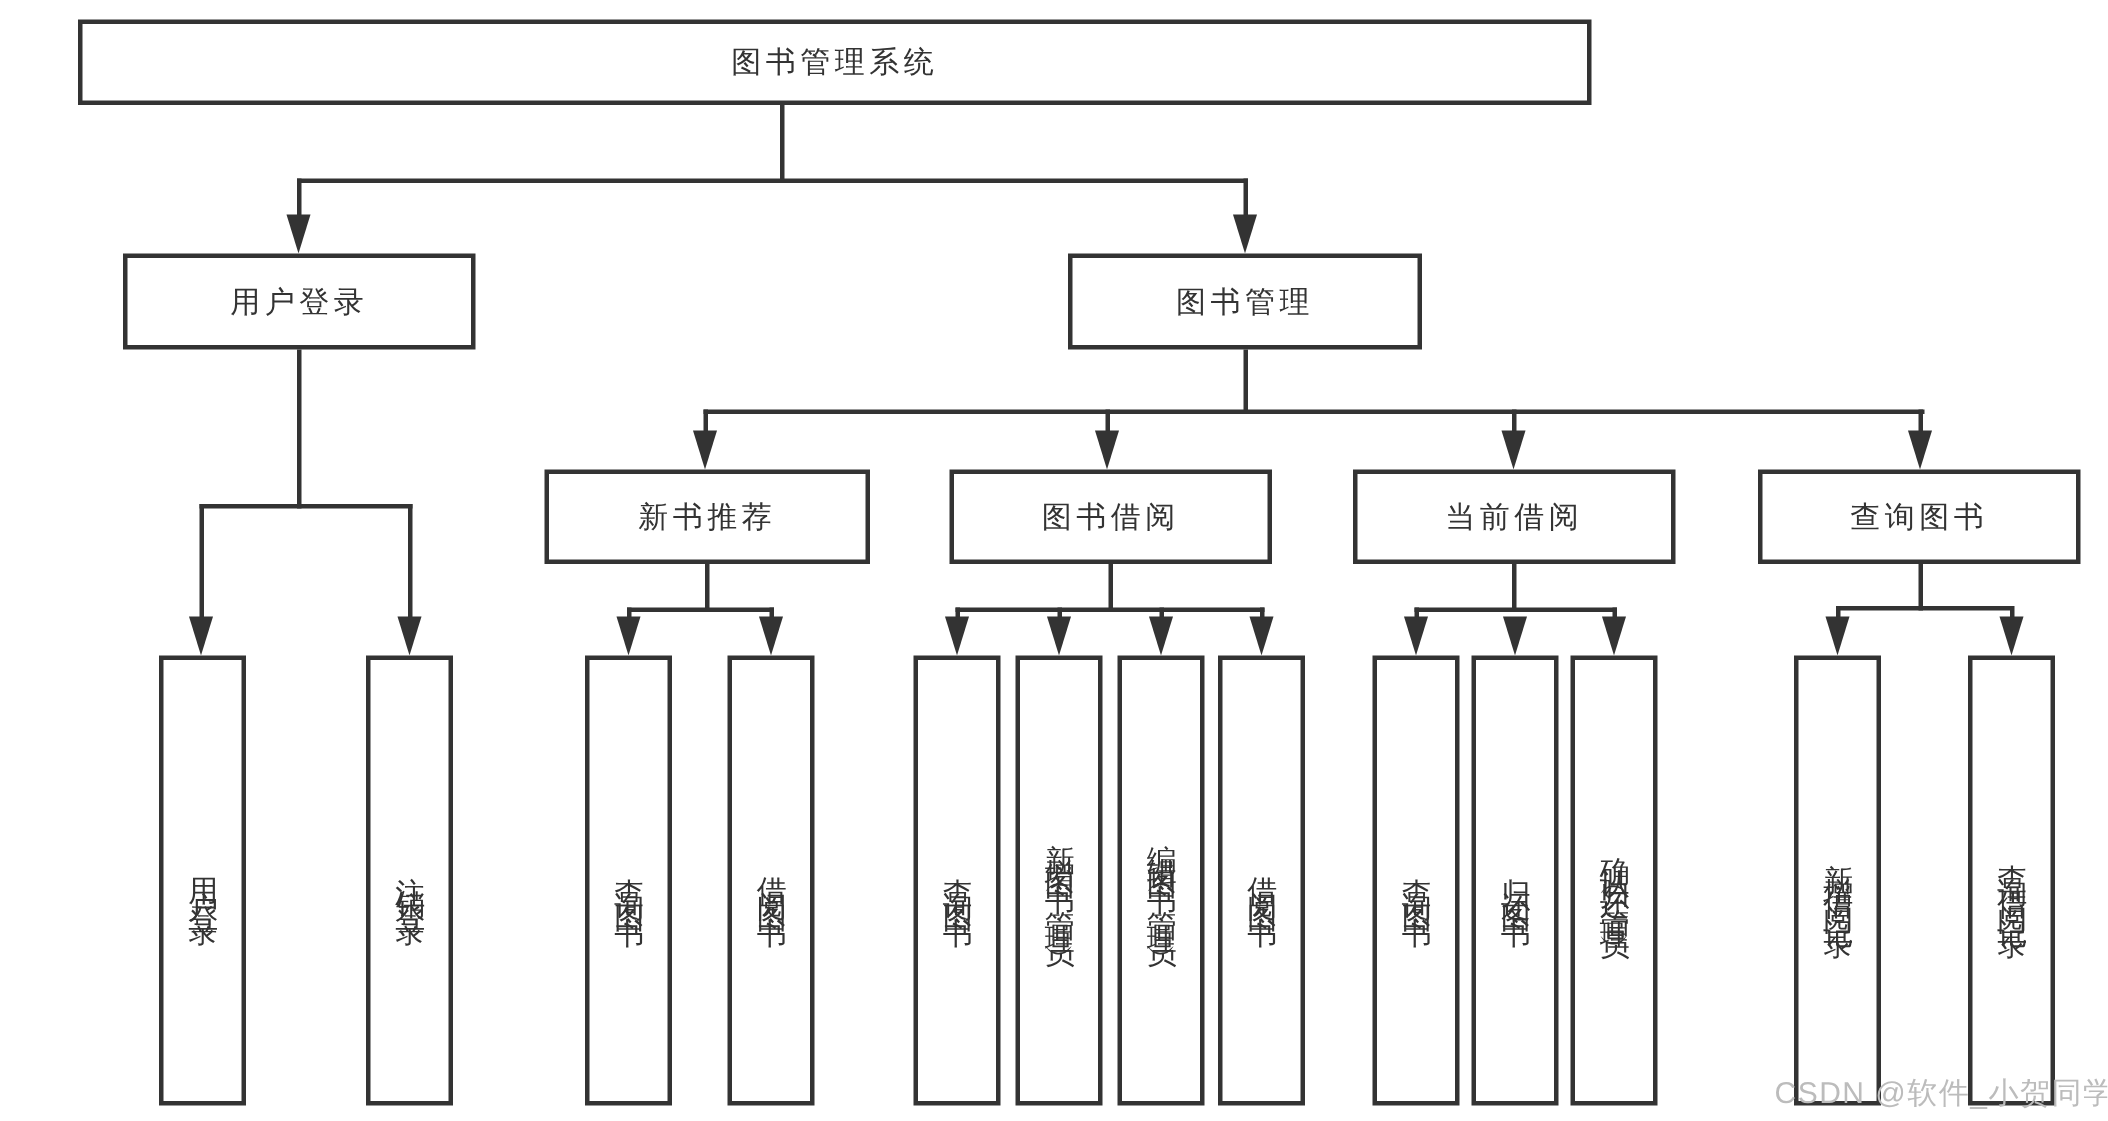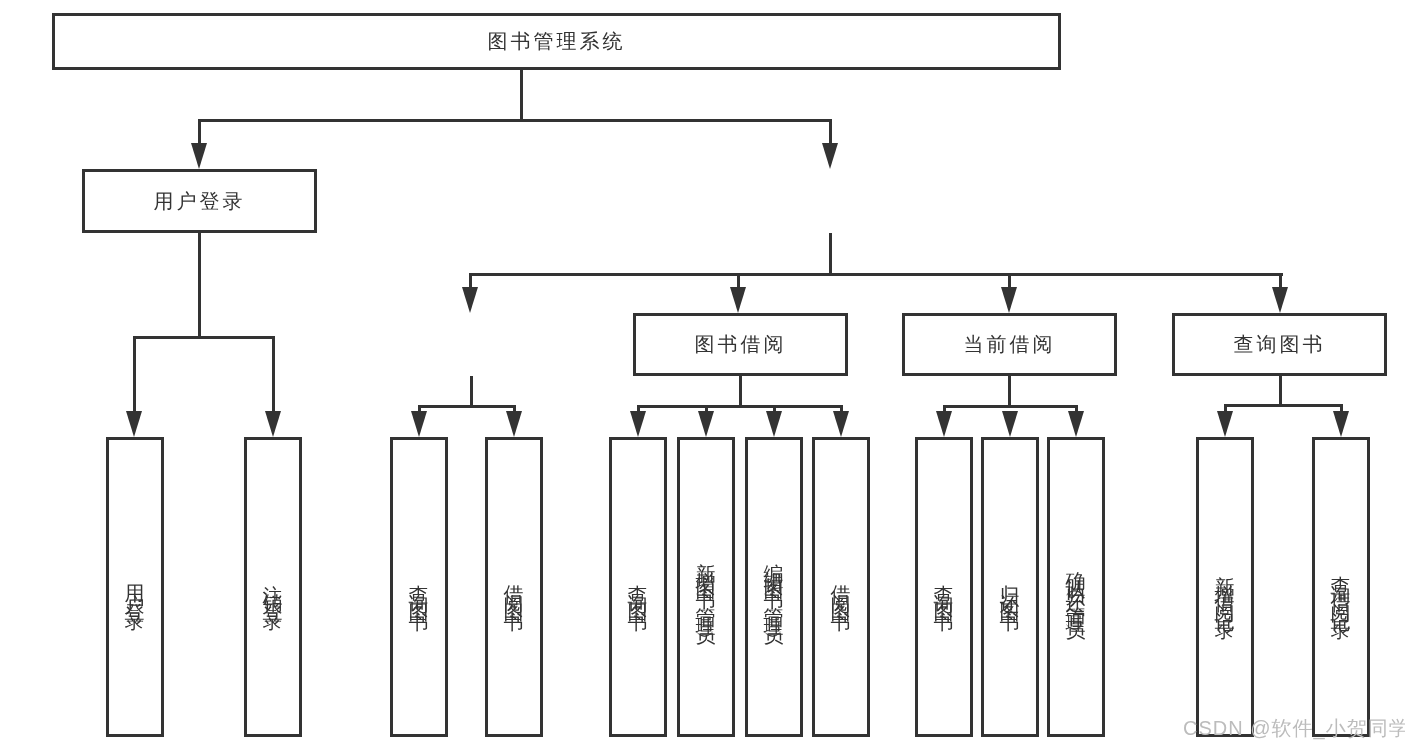--- a/index.html
+++ b/index.html
@@ -67,39 +67,45 @@
   <div class="line" style="left:520px;top:70px;width:3px;height:50px;"></div>
   <div class="line" style="left:198px;top:119px;width:634px;height:3px;"></div>
   <div class="line" style="left:198px;top:119px;width:3px;height:27px;"></div>
   <div class="line" style="left:829px;top:119px;width:3px;height:27px;"></div>
   <div class="arrow" style="left:191px;top:143px;"></div>
   <div class="arrow" style="left:822px;top:143px;"></div>
 
   <div class="box" style="left:82px;top:169px;width:235px;height:64px;">
     <span class="hlabel">用户登录</span>
   </div>
+  <div class="box" style="left:712px;top:169px;width:236px;height:64px;">
+    <span class="hlabel">图书管理</span>
+  </div>
 
   <div class="line" style="left:198px;top:233px;width:3px;height:106px;"></div>
   <div class="line" style="left:133px;top:336px;width:142px;height:3px;"></div>
   <div class="line" style="left:133px;top:336px;width:3px;height:78px;"></div>
   <div class="line" style="left:272px;top:336px;width:3px;height:78px;"></div>
   <div class="arrow" style="left:126px;top:411px;"></div>
   <div class="arrow" style="left:265px;top:411px;"></div>
 
   <div class="line" style="left:829px;top:233px;width:3px;height:43px;"></div>
   <div class="line" style="left:469px;top:273px;width:814px;height:3px;"></div>
   <div class="line" style="left:469px;top:273px;width:3px;height:17px;"></div>
   <div class="line" style="left:737px;top:273px;width:3px;height:17px;"></div>
   <div class="line" style="left:1008px;top:273px;width:3px;height:17px;"></div>
   <div class="line" style="left:1279px;top:273px;width:3px;height:17px;"></div>
   <div class="arrow" style="left:462px;top:287px;"></div>
   <div class="arrow" style="left:730px;top:287px;"></div>
   <div class="arrow" style="left:1001px;top:287px;"></div>
   <div class="arrow" style="left:1272px;top:287px;"></div>
 
+  <div class="box" style="left:363px;top:313px;width:217px;height:63px;">
+    <span class="hlabel">新书推荐</span>
+  </div>
   <div class="box" style="left:633px;top:313px;width:215px;height:63px;">
     <span class="hlabel">图书借阅</span>
   </div>
   <div class="box" style="left:902px;top:313px;width:215px;height:63px;">
     <span class="hlabel">当前借阅</span>
   </div>
   <div class="box" style="left:1172px;top:313px;width:215px;height:63px;">
     <span class="hlabel">查询图书</span>
   </div>
 

